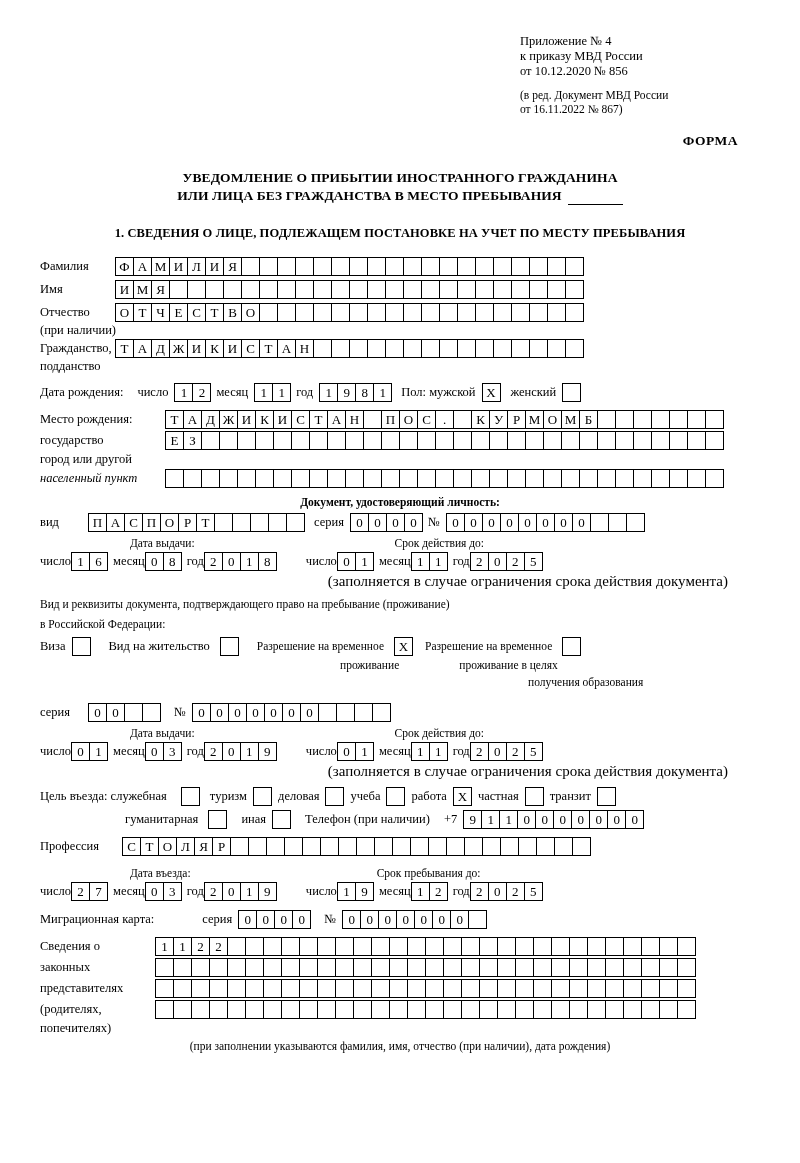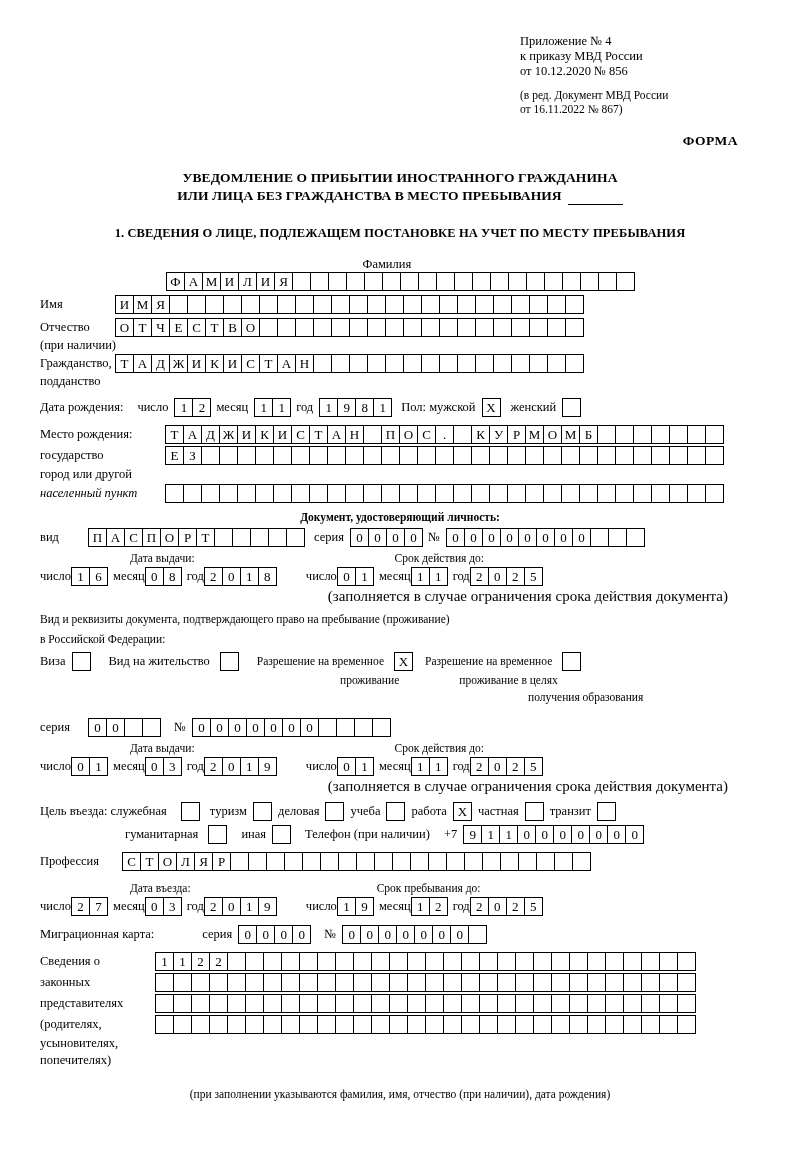--- a/index.html
+++ b/index.html
@@ -122,21 +122,21 @@
 
   <div class="forma">ФОРМА</div>
 
   <div class="title">
     <span>УВЕДОМЛЕНИЕ О ПРИБЫТИИ ИНОСТРАННОГО ГРАЖДАНИНА</span><br>
     <span>ИЛИ ЛИЦА БЕЗ ГРАЖДАНСТВА В МЕСТО ПРЕБЫВАНИЯ</span><span class="gap6"></span><span class="ul"></span>
   </div>
 
   <div class="sect">1. СВЕДЕНИЯ О ЛИЦЕ, ПОДЛЕЖАЩЕМ ПОСТАНОВКЕ НА УЧЕТ ПО МЕСТУ ПРЕБЫВАНИЯ</div>
 
-  <div class="row" style="margin-top:16px;flex-direction:column;">
+  <div class="row" style="margin-top:16px;">
     <span class="lbl" style="width:75px;">Фамилия</span>
     <span class="cells">
         <span class="c">Ф</span>
         <span class="c">А</span>
         <span class="c">М</span>
         <span class="c">И</span>
         <span class="c">Л</span>
         <span class="c">И</span>
         <span class="c">Я</span>
         <span class="c"></span>
@@ -916,21 +916,18 @@
         <span class="c"></span>
         <span class="c"></span>
         <span class="c"></span>
         <span class="c"></span>
         <span class="c"></span>
         <span class="c"></span>
         <span class="c"></span>
       </span>
   </div>
   <div class="row" style="margin-top:2px;">
-    <span class="lbl" style="width:115px;">усыновителях,</span>
-  </div>
-  <div class="row" style="margin-top:2px;">
     <span class="lbl" style="width:115px;">попечителях)</span>
   </div>
 
-  <div class="footnote" style="margin-top:20px;">(при заполнении указываются фамилия, имя, отчество (при наличии), дата рождения)</div>
+  <div class="footnote" style="margin-top:4px;">(при заполнении указываются фамилия, имя, отчество (при наличии), дата рождения)</div>
 
 </div>
 
 </body></html>

